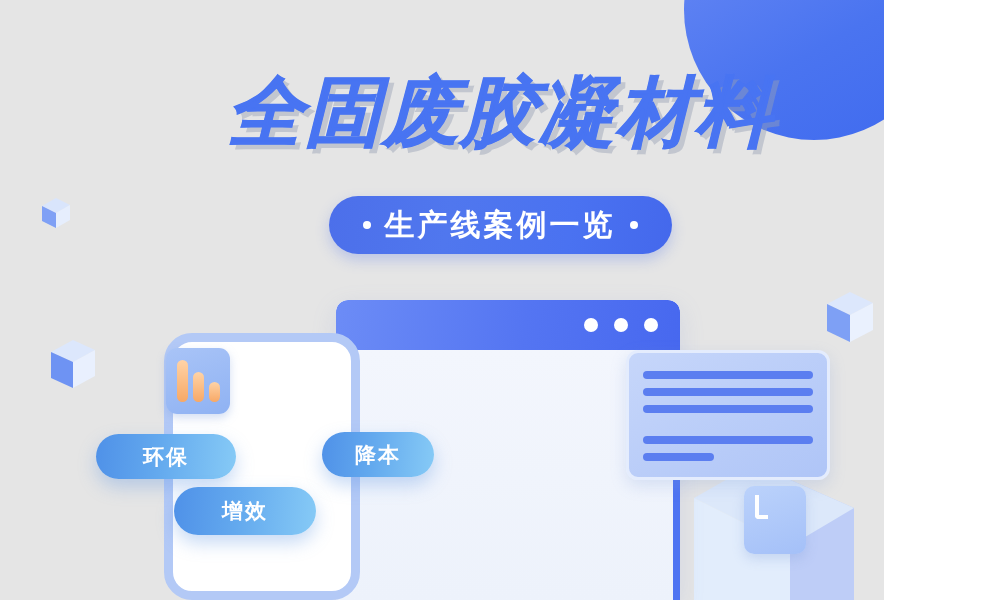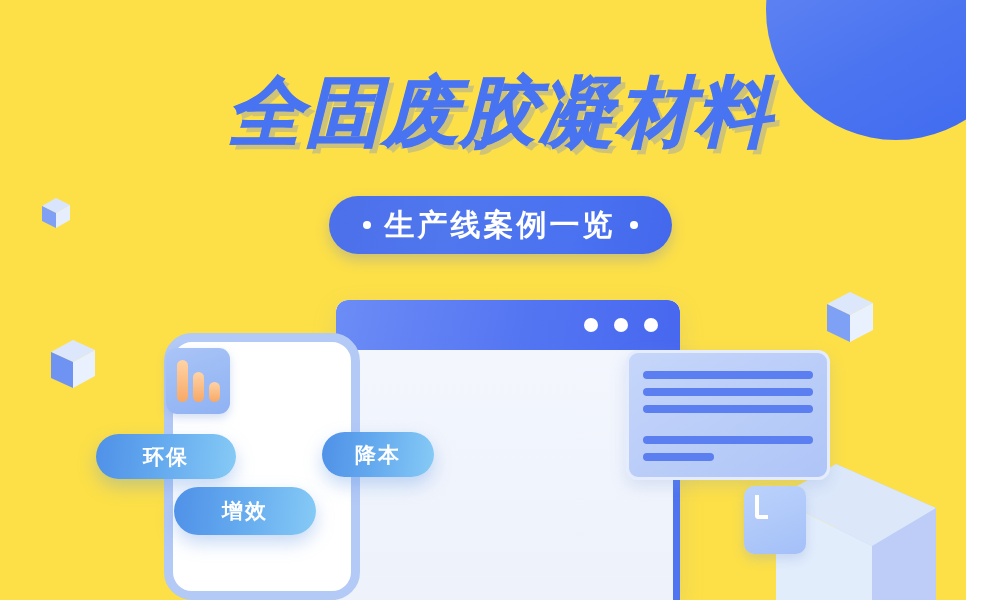--- a/index.html
+++ b/index.html
@@ -5,24 +5,24 @@
   html, body {
     margin: 0;
     padding: 0;
     background: #ffffff;
   }
   body {
     font-family: "Liberation Sans", "DejaVu Sans", sans-serif;
   }
   #poster {
     position: relative;
-    width: 966px;
+    width: 884px;
     height: 600px;
     overflow: hidden;
-    background: #fde047;
+    background: #e5e5e5;
   }
 
   
   .corner-circle {
     position: absolute;
     top: -120px;
     right: -60px;
     width: 260px;
     height: 260px;
     border-radius: 50%;

